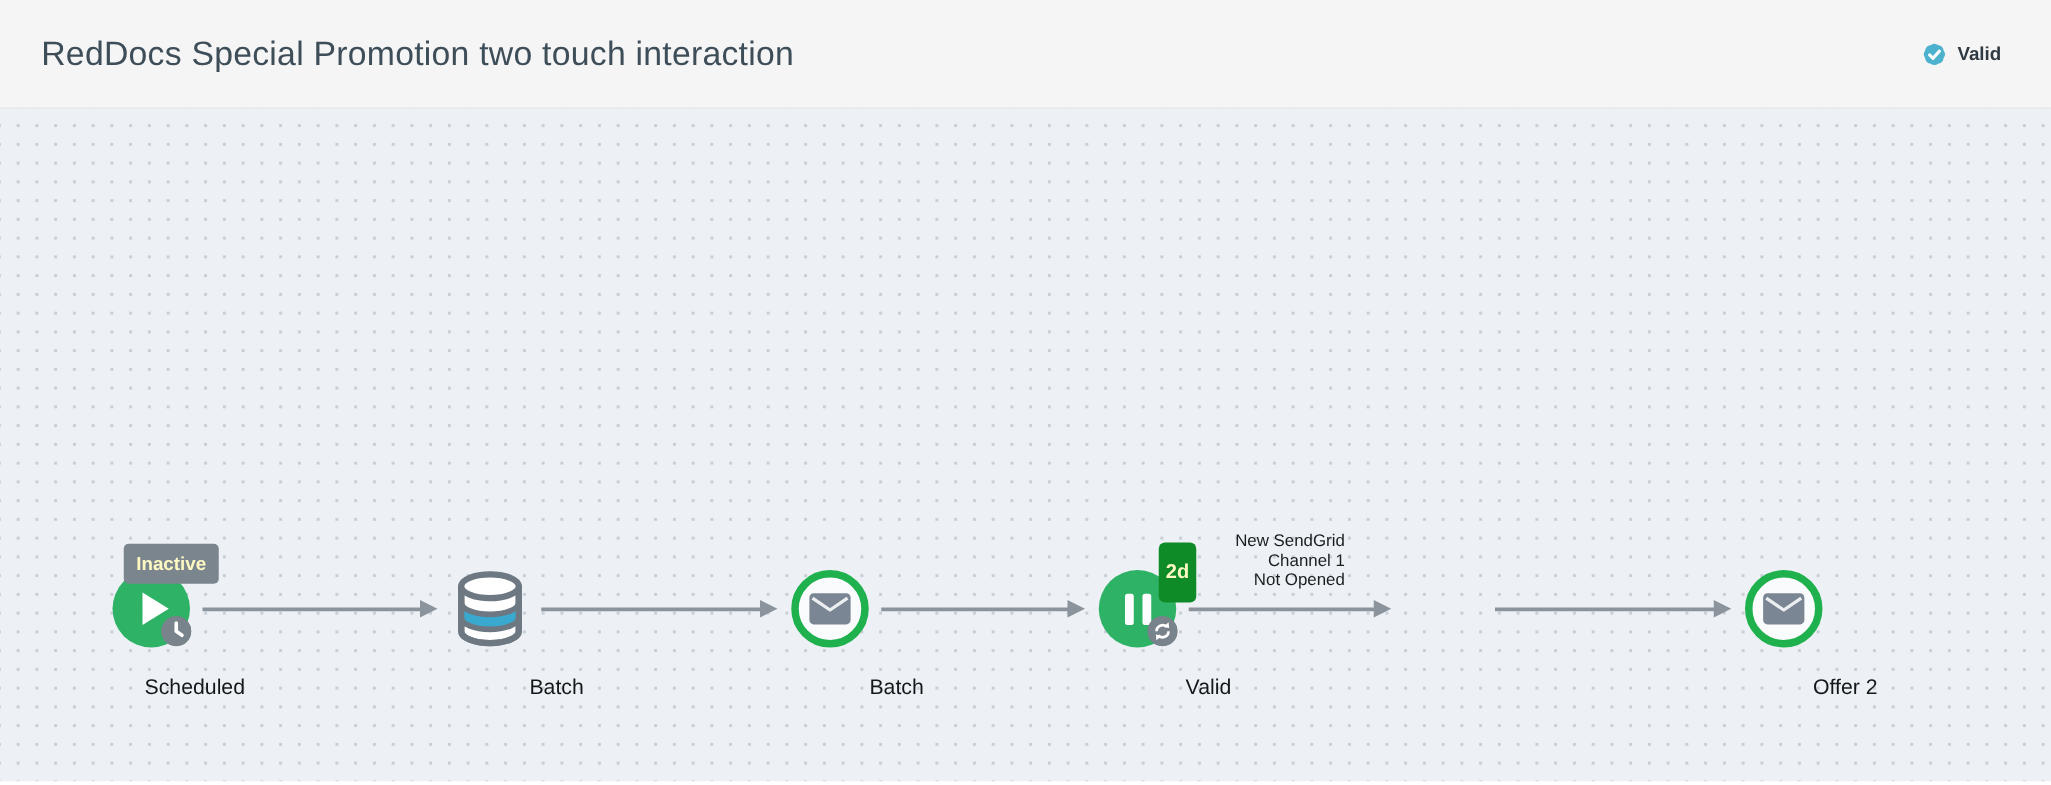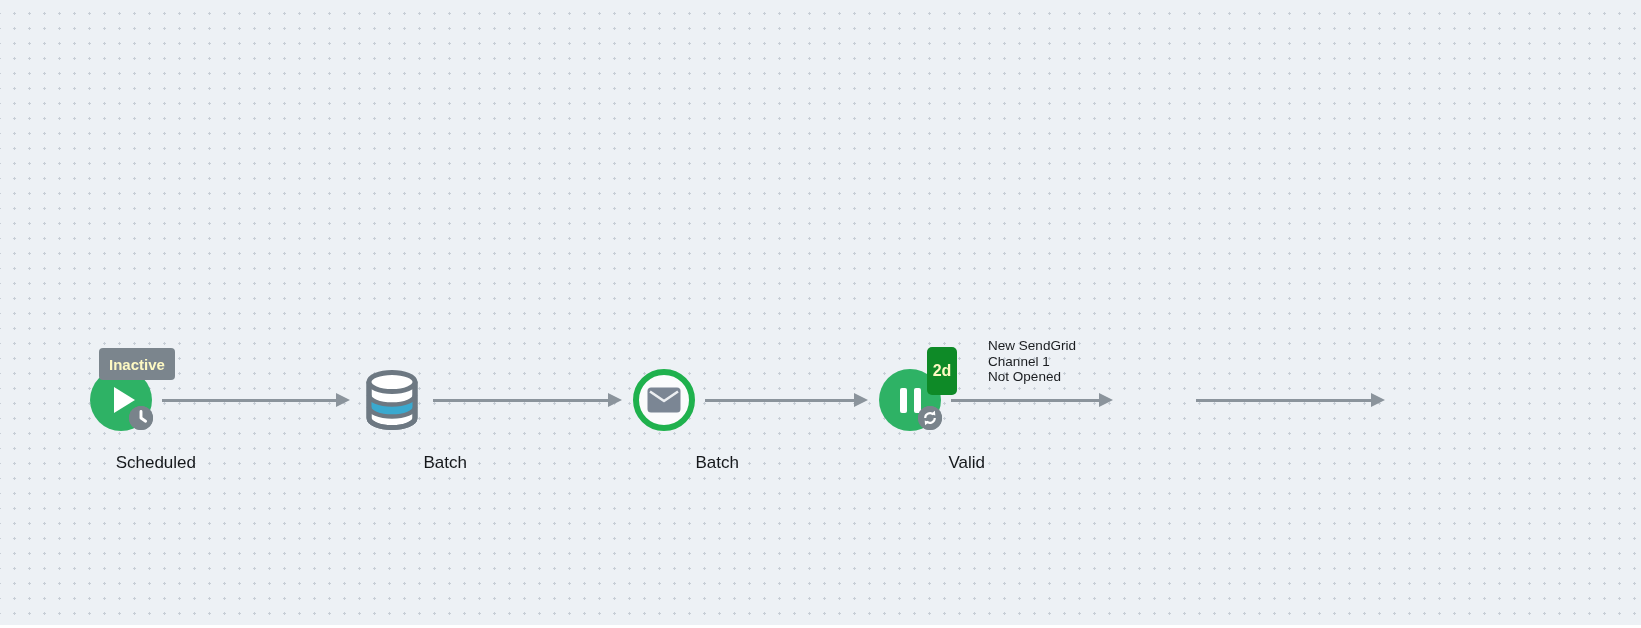--- a/index.html
+++ b/index.html
@@ -51,27 +51,40 @@
 
   .nlabel { position:absolute; top:116px; width:150px; text-align:right;
             font-size:17px; font-weight:500; color:#15181b; }
 
   
   .cline { position:absolute; top:398.5px; height:3px; background:#8b949c; }
   .chead { position:absolute; top:392.5px; width:0; height:0;
            border-top:7.5px solid transparent; border-bottom:7.5px solid transparent;
            border-left:14px solid #8b949c; }
   .clabel { position:absolute; top:338px; transform:translateX(-50%);
-            text-align:left; font-size:13.5px; line-height:15.5px; color:#1a1d20; white-space:nowrap; }
+            text-align:right; font-size:13.5px; line-height:15.5px; color:#1a1d20; white-space:nowrap; }
 </style>
 </head>
 <body>
 
 <div id="app">
 
+  <div class="header">
+    <div class="title">RedDocs Special Promotion two touch interaction</div>
+    <div class="status">
+      <span style="display:flex;">
+        <svg width="23" height="23" viewBox="0 0 24 24">
+          <rect x="4.4" y="4.4" width="15.2" height="15.2" rx="4.5" fill="#4cb2cd"></rect>
+          <rect x="4.4" y="4.4" width="15.2" height="15.2" rx="4.5" fill="#4cb2cd" transform="rotate(45 12 12)"></rect>
+          <path d="M8 12.4 L10.9 15.3 L16.2 9.3" fill="none" stroke="#fff" stroke-width="2.6" stroke-linecap="round" stroke-linejoin="round"></path>
+        </svg>
+      </span>
+      <span class="status-label">Valid</span>
+    </div>
+  </div>
 
   <div class="canvas">
       <div class="node" style="left: 46px;">
         <div class="icon-slot">
           <div class="circle fill">
       <div class="play"></div>
           </div>
         </div>
         <div class="badge gray" style="left:53px;">Inactive</div>
         <div class="subbadge">
@@ -118,20 +131,31 @@
         <div class="subbadge">
           <svg width="24" height="24" viewBox="0 0 24 24">
       <circle cx="12" cy="12" r="12" fill="#79838b"></circle>
       <path d="M7.2 12 a4.8 4.8 0 0 1 8.2-3.4 M16.8 12 a4.8 4.8 0 0 1 -8.2 3.4" fill="none" stroke="#fff" stroke-width="2.1"></path>
       <polygon points="16.9,4.8 17.3,9.6 12.9,8.1" fill="#fff"></polygon>
       <polygon points="7.1,19.2 6.7,14.4 11.1,15.9" fill="#fff"></polygon>
     </svg>
         </div>
         <div class="nlabel">Valid</div>
       </div>
+      <div class="node" style="left: 1352px;">
+        <div class="icon-slot">
+          <div class="circle ring">
+      <svg width="34" height="26" viewBox="0 0 34 26">
+        <rect x="0.5" y="0.5" width="33" height="25" rx="3.5" fill="#7b8694"></rect>
+        <path d="M3 4.5 L17 14 L31 4.5" fill="none" stroke="#eceff2" stroke-width="2.6" stroke-linejoin="round"></path>
+      </svg>
+          </div>
+        </div>
+        <div class="nlabel">Offer 2</div>
+      </div>
       <div class="cline" style="left: 162px; width: 175px;"></div>
       <div class="chead" style="left: 336px;"></div>
       <div class="cline" style="left: 433px; width: 176px;"></div>
       <div class="chead" style="left: 608px;"></div>
       <div class="cline" style="left: 705px; width: 150px;"></div>
       <div class="chead" style="left: 854px;"></div>
       <div class="cline" style="left: 951px; width: 149px;"></div>
       <div class="chead" style="left: 1099px;"></div>
       <div class="clabel" style="left: 1032px;">
         <div>New SendGrid</div>

